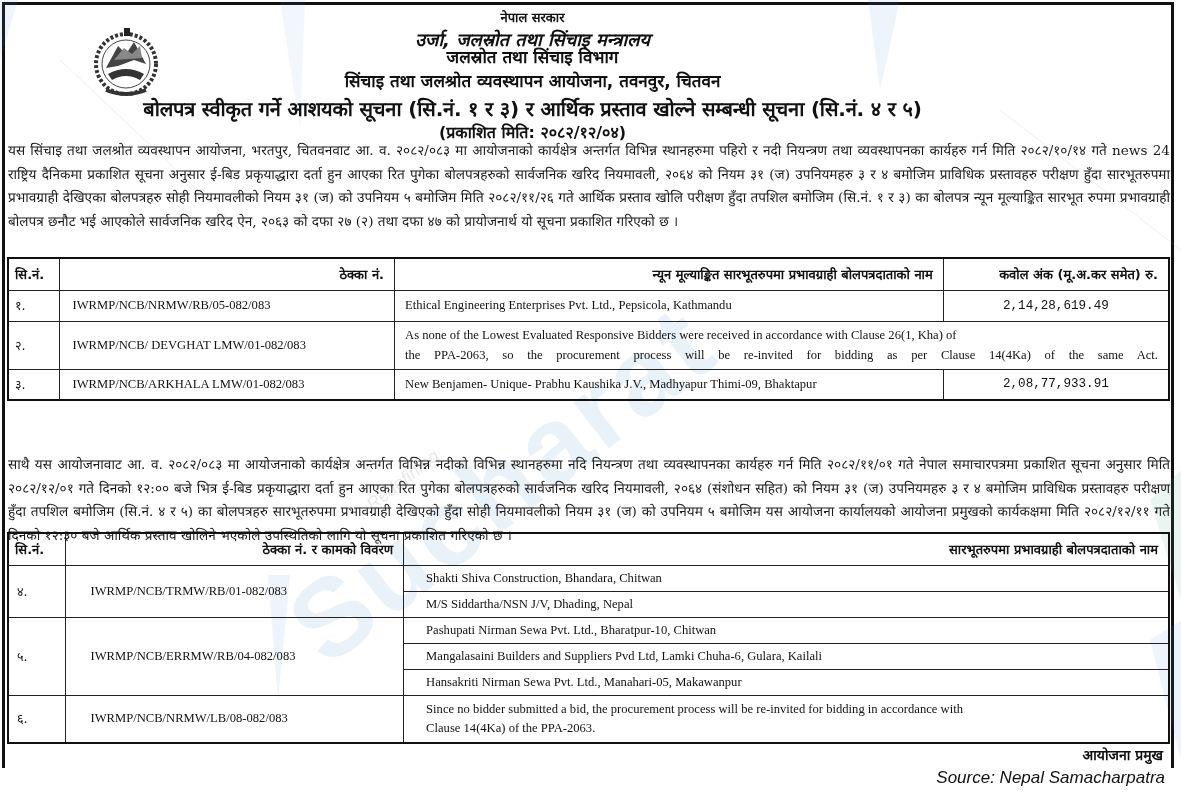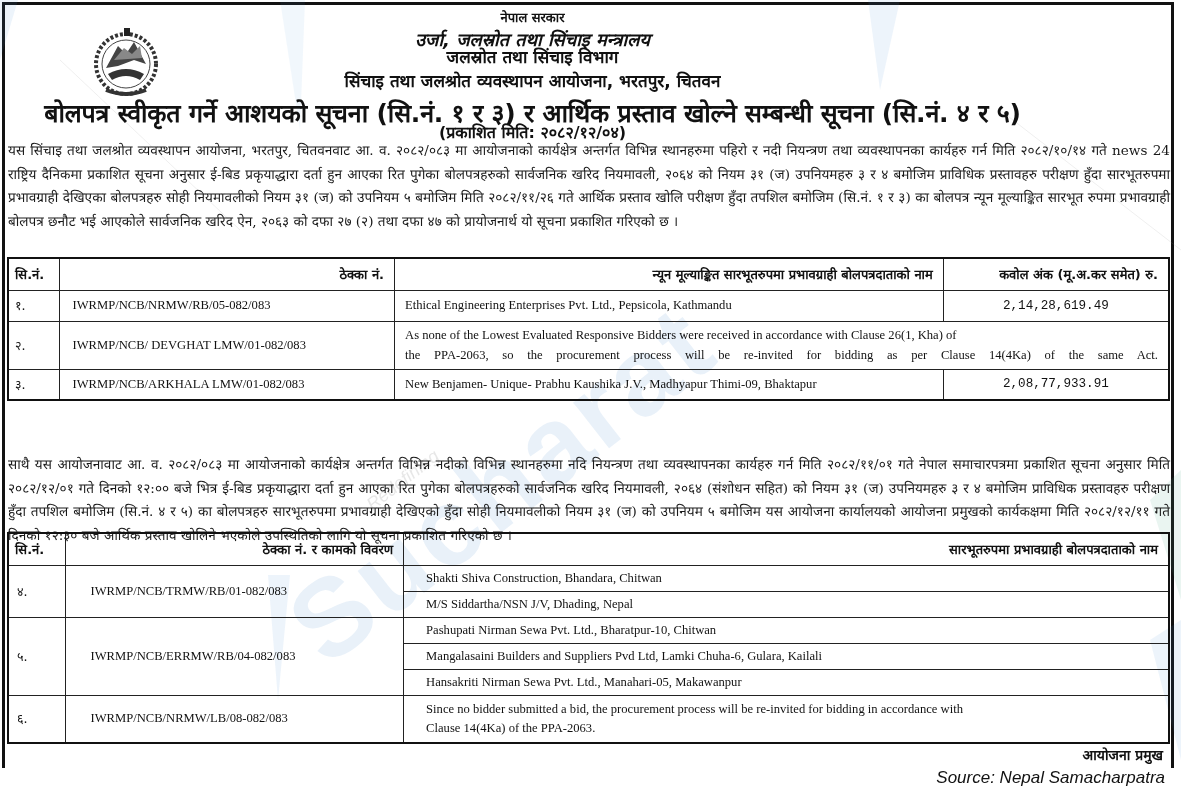--- a/index.html
+++ b/index.html
@@ -25,21 +25,21 @@
     color: rgba(120,120,120,0.18);
   }
 
   
   .emblem { position:absolute; left:88px; top:24px; width:76px; height:76px; }
   .hdr { position:absolute; left:0; width:1065px; text-align:center; font-family:"DejaVu Sans", sans-serif; font-weight:bold; color:#111; }
   .h1 { top:8px; font-size:13px; }
   .h2 { top:27px; font-size:18px; font-style: italic; }
   .h3 { top:45px; font-size:17px; }
   .h4 { top:69px; font-size:17px; }
-  .h5 { top:95px; font-size:25px; letter-spacing:-0.2px; }
+  .h5 { top:95px; font-size:20px; letter-spacing:-0.2px; }
   .h6 { top:121px; font-size:16px; }
 
   .para {
     position:absolute; left:8px; width:1162px;
     font-size:13.6px; line-height:23.5px; text-align: justify; text-align-last: left;
     font-family: "DejaVu Serif", serif; color:#1a1a1a;
   }
   .p1 { top:139px; }
   .p2 { top:409px;margin-top:44px; }
 
@@ -87,21 +87,21 @@
   <polygon points="18,44 30,22 38,30 46,18 58,40 46,36 30,42" fill="#444"></polygon>
   <polygon points="26,36 36,24 44,30 52,22 54,34" fill="#888"></polygon>
   <path d="M20,50 Q38,40 56,50 L52,56 Q38,48 24,56 Z" fill="#333"></path>
   <rect x="36" y="4" width="6" height="8" fill="#222"></rect>
   <path d="M18,66 Q38,74 58,66" fill="none" stroke="#333" stroke-width="4"></path>
 </svg>
 
 <div class="hdr h1">नेपाल सरकार</div>
 <div class="hdr h2">उर्जा, जलस्रोत तथा सिंचाइ मन्त्रालय</div>
 <div class="hdr h3">जलस्रोत तथा सिंचाइ विभाग</div>
-<div class="hdr h4">सिंचाइ तथा जलश्रोत व्यवस्थापन आयोजना, भरतपुर, चितवन</div>
+<div class="hdr h4">सिंचाइ तथा जलश्रोत व्यवस्थापन आयोजना, तवनवुर, चितवन</div>
 <div class="hdr h5">बोलपत्र स्वीकृत गर्ने आशयको सूचना (सि.नं. १ र ३) र आर्थिक प्रस्ताव खोल्ने सम्बन्धी सूचना (सि.नं. ४ र ५)</div>
 <div class="hdr h6">(प्रकाशित मिति: २०८२/१२/०४)</div>
 
 <div class="para p1">यस सिंचाइ तथा जलश्रोत व्यवस्थापन आयोजना, भरतपुर, चितवनवाट आ. व. २०८२/०८३ मा आयोजनाको कार्यक्षेत्र अन्तर्गत विभिन्न स्थानहरुमा पहिरो र नदी नियन्त्रण तथा व्यवस्थापनका कार्यहरु गर्न मिति २०८२/१०/१४ गते news 24 राष्ट्रिय दैनिकमा प्रकाशित सूचना अनुसार  ई-बिड प्रकृयाद्धारा दर्ता हुन आएका रित पुगेका बोलपत्रहरुको सार्वजनिक खरिद नियमावली, २०६४ को  नियम ३१ (ज) उपनियमहरु ३ र ४ बमोजिम प्राविधिक प्रस्तावहरु परीक्षण हुँदा सारभूतरुपमा प्रभावग्राही देखिएका बोलपत्रहरु सोही नियमावलीको नियम ३१ (ज) को उपनियम ५ बमोजिम मिति २०८२/११/२६ गते आर्थिक प्रस्ताव खोलि परीक्षण हुँदा तपशिल बमोजिम (सि.नं. १ र ३) का बोलपत्र न्यून मूल्याङ्कित सारभूत रुपमा प्रभावग्राही बोलपत्र छनौट भई आएकोले सार्वजनिक खरिद ऐन, २०६३ को दफा २७ (२)  तथा दफा ४७ को प्रायोजनार्थ यो सूचना प्रकाशित गरिएको छ ।</div>
 
 <table class="t1">
   <colgroup>
     <col style="width:52px">
       <col style="width:335px">
       <col style="width:550px">

